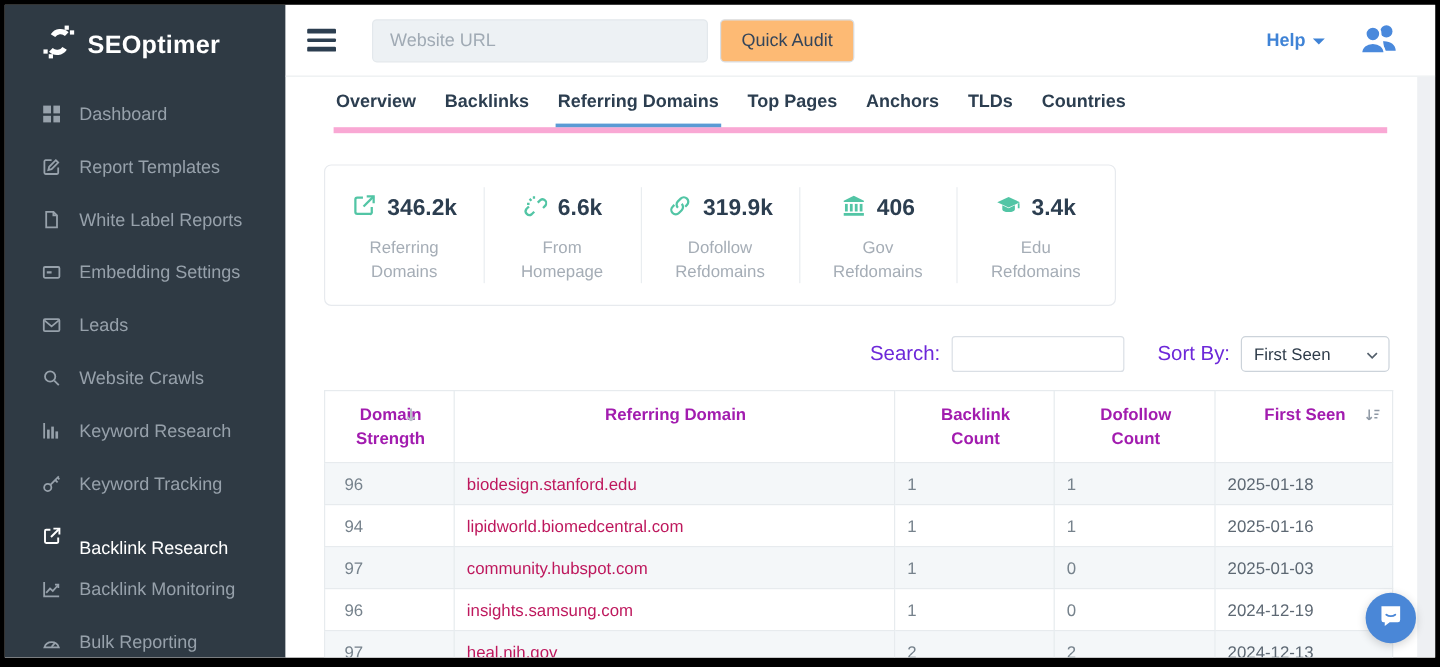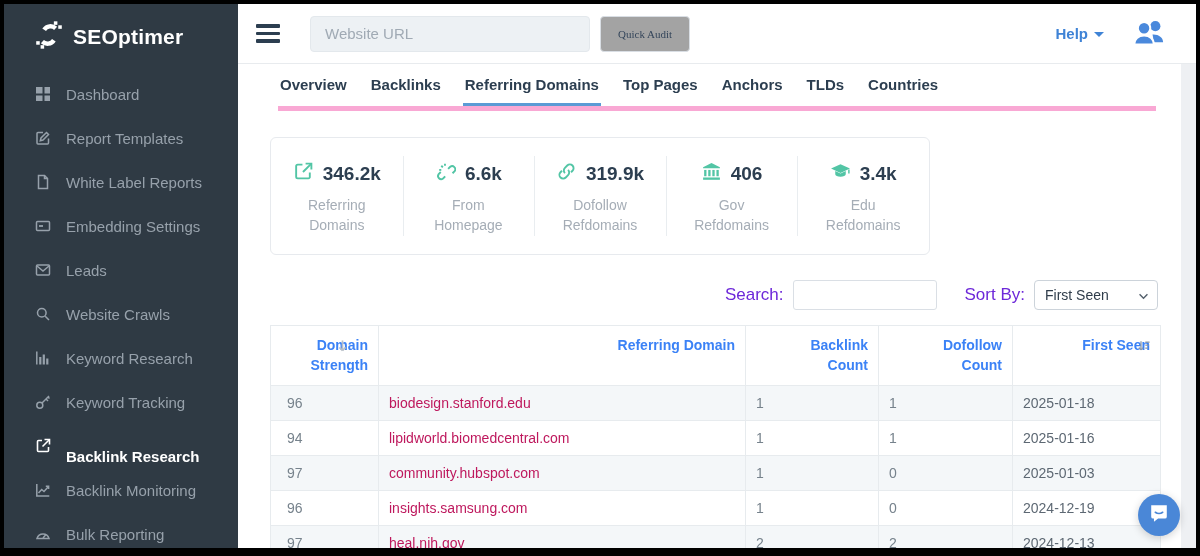--- a/index.html
+++ b/index.html
@@ -10,30 +10,30 @@
   
   .sidebar { width: 234px; height: 100%; background: #2f3a44; flex: 0 0 234px; }
   .logo { display: flex; align-items: center; gap: 9px; padding: 16px 0 10px 30px; }
   .logo-text { color: #fff; font-size: 21px; font-weight: bold; letter-spacing: .2px; }
   .nav { margin-top: 8px; }
   .nav-item { height: 44px; display: flex; align-items: center; padding-left: 30px; cursor: pointer; color: #97a1ab; }
   .nav-item .nav-icon { width: 17px; height: 17px; flex: 0 0 17px; display: flex; align-items: center; justify-content: center; }
   .nav-item .nav-icon svg { width: 16px; height: 16px; }
   .nav-label { margin-left: 15px; font-size: 15px; white-space: nowrap; }
   .nav-item.active { color: #ffffff; }
-  .nav-item.active .nav-label { font-weight: bold; margin-top: 20px; }
+  .nav-item.active .nav-label { font-weight: normal; margin-top: 20px; }
 
   
   .main { flex: 1; display: flex; flex-direction: column; min-width: 0; }
   .topbar { height: 60px; flex: 0 0 60px; display: flex; align-items: center; border-bottom: 1px solid #e8ebee; padding: 0 30px 0 12px; background: #fff; }
   .hamburger { width: 24px; display: flex; flex-direction: column; gap: 4px; background: none; border: none; cursor: pointer; margin-left: 6px; }
   .hamburger span { display: block; height: 3.5px; border-radius: 1px; background: #2c3e50; }
   .url-input { margin-left: 30px; width: 280px; height: 36px; background: #edf1f4; border: 1px solid #e3e8ec; border-radius: 4px; padding: 0 14px; font-size: 15px; color: #3d4c5c; font-family: "Liberation Sans", sans-serif; }
   .url-input::placeholder { color: #a0aab4; }
-  .btn-quick-audit { margin-left: 10px; height: 36px; padding: 0 17px; background: #a3a3a3; border: 1px solid #d9dee4; border-radius: 4px; font-size: 11px; color: #34455a; cursor: pointer; font-family: Liberation Serif, serif; }
+  .btn-quick-audit { margin-left: 10px; height: 36px; padding: 0 17px; background: #fdba74; border: 1px solid #d9dee4; border-radius: 4px; font-size: 15px; color: #34455a; cursor: pointer; font-family: Liberation Sans, sans-serif; }
   .topbar-right { margin-left: auto; display: flex; align-items: center; gap: 28px; }
   .help-menu { display: flex; align-items: center; gap: 6px; color: #3f83d6; font-size: 15px; font-weight: bold; cursor: pointer; }
   .caret-down { width: 0; height: 0; border-left: 5px solid transparent; border-right: 5px solid transparent; border-top: 5px solid #3f83d6; margin-top: 2px; }
   .people-btn { background: none; border: none; cursor: pointer; display: flex; }
 
   
   .content { position: relative; flex: 1; background: #fff; overflow: hidden; }
   .gutter { position: absolute; top: 0; right: 0; bottom: 0; width: 15px; background: #eef0f3; }
 
   .tabs { display: flex; gap: 20px; margin: 12px 40px 0 40px; border-bottom: 5px solid #f9a8d4; }
@@ -49,21 +49,21 @@
   .stat-label { margin: 9px auto 0; font-size: 14px; color: #a5adb6; line-height: 1.45; max-width: 100px; }
 
   .filters { margin: 25px 38px 0 0; display: flex; justify-content: flex-end; align-items: center; }
   .filters label { font-size: 17px; color: #6d28d9; }
   .search-input { width: 144px; height: 30px; border: 1px solid #dadfe5; border-radius: 3px; margin-left: 9px; padding: 0 8px; font-size: 14px; color: #3d4c5c; font-family: "Liberation Sans", sans-serif; }
   .sort-wrap { margin-left: 28px; display: flex; align-items: center; }
   .select { width: 124px; height: 30px; border: 1px solid #ccd3da; border-radius: 4px; margin-left: 9px; display: flex; align-items: center; justify-content: space-between; padding: 0 8px 0 10px; font-size: 14px; color: #2f3c4a; cursor: pointer; background: #fff; }
 
   table { margin: 15px 0 0 32px; width: 890px; border-collapse: collapse; table-layout: fixed; font-size: 14px; }
   th, td { border: 1px solid #e7ebee; }
-  th { text-align: right; vertical-align: top; font-weight: bold; color: #3b82f6; padding: 10px 10px 10px 12px; line-height: 1.4; position: relative; height: 56px; }
+  th { text-align: center; vertical-align: top; font-weight: bold; color: #a21caf; padding: 10px 10px 10px 12px; line-height: 1.4; position: relative; height: 56px; }
   th .th-narrow { display: inline-block; max-width: 72px; }
   .sort-arrow { position: absolute; left: 66px; top: 12px; }
   .sort-both { position: absolute; right: 9px; top: 12px; }
   td { padding: 0 10px; height: 35px; color: #76828c; }
   td.col-strength { padding-left: 16px; margin-left: 14px; }
   td.col-date { color: #5d6873; }
   td a { color: #be185d; text-decoration: none; }
   tbody tr:nth-child(odd) { background: #f4f7f9; }
   tbody tr:nth-child(even) { background: #fff; }
 

